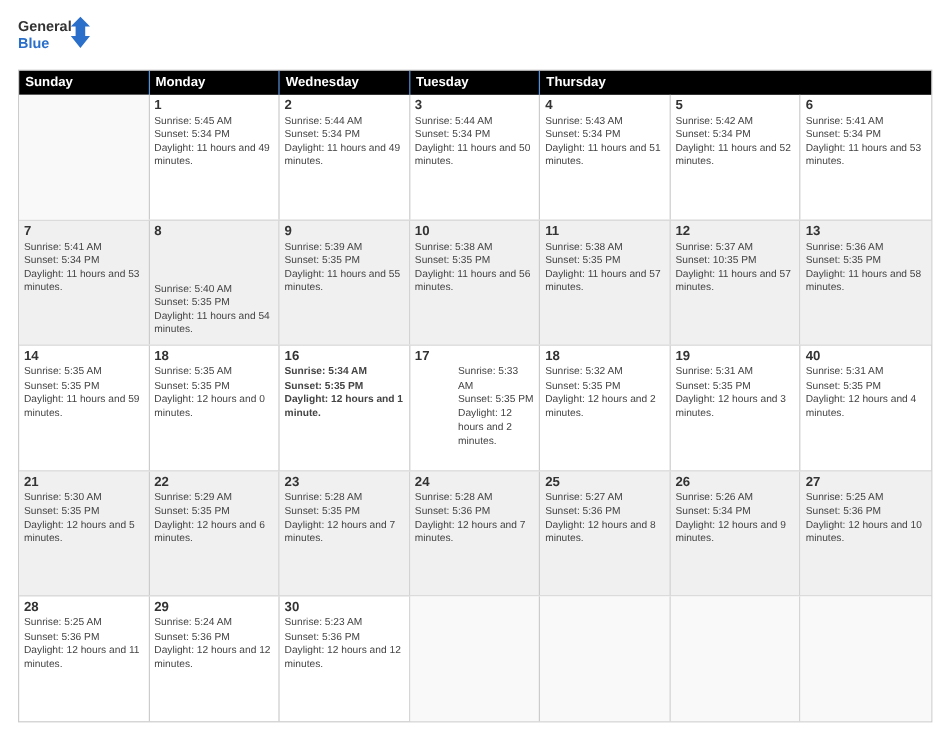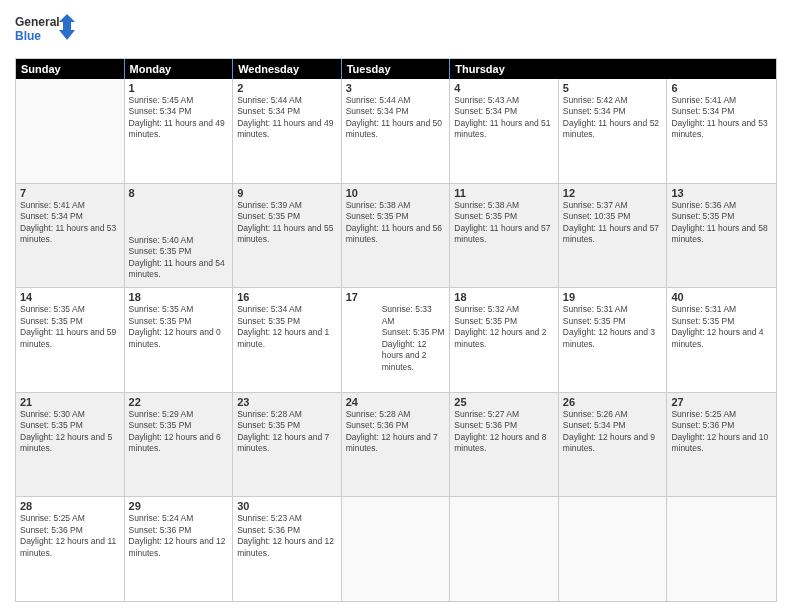--- a/index.html
+++ b/index.html
@@ -224,21 +224,21 @@
 Daylight: 11 hours and 59 minutes.</div>
           </div>
           <div class="cal-cell">
             <span class="day-number">18</span>
             <div class="cell-text" style="white-space: pre-line;">Sunrise: 5:35 AM
 Sunset: 5:35 PM
 Daylight: 12 hours and 0 minutes.</div>
           </div>
           <div class="cal-cell">
             <span class="day-number">16</span>
-            <div class="cell-text" style="white-space: pre-line;">Sunrise: 5:34 AM
+            <div class="cell-text" style="white-space: pre-line; font-weight: bold;">Sunrise: 5:34 AM
 Sunset: 5:35 PM
 Daylight: 12 hours and 1 minute.</div>
           </div>
           <div class="cal-cell">
             <span class="day-number">17</span>
             <div class="cell-text" style="white-space: pre-line; margin-left: 36px;">Sunrise: 5:33 AM
 Sunset: 5:35 PM
 Daylight: 12 hours and 2 minutes.</div>
           </div>
           <div class="cal-cell">

